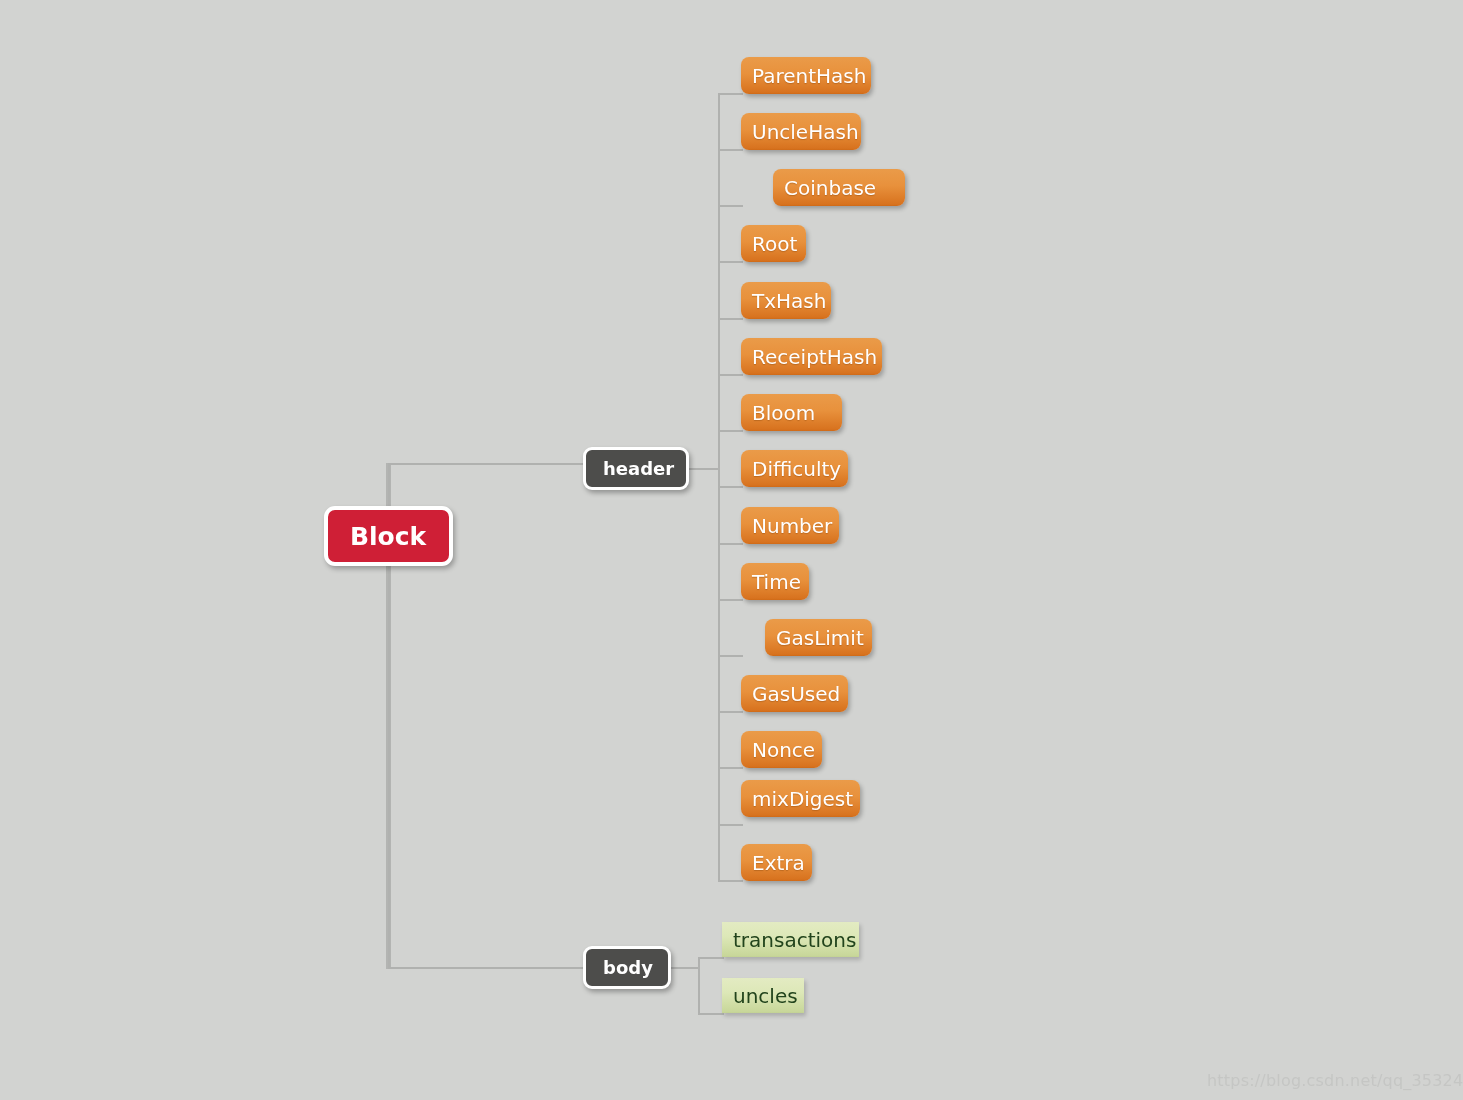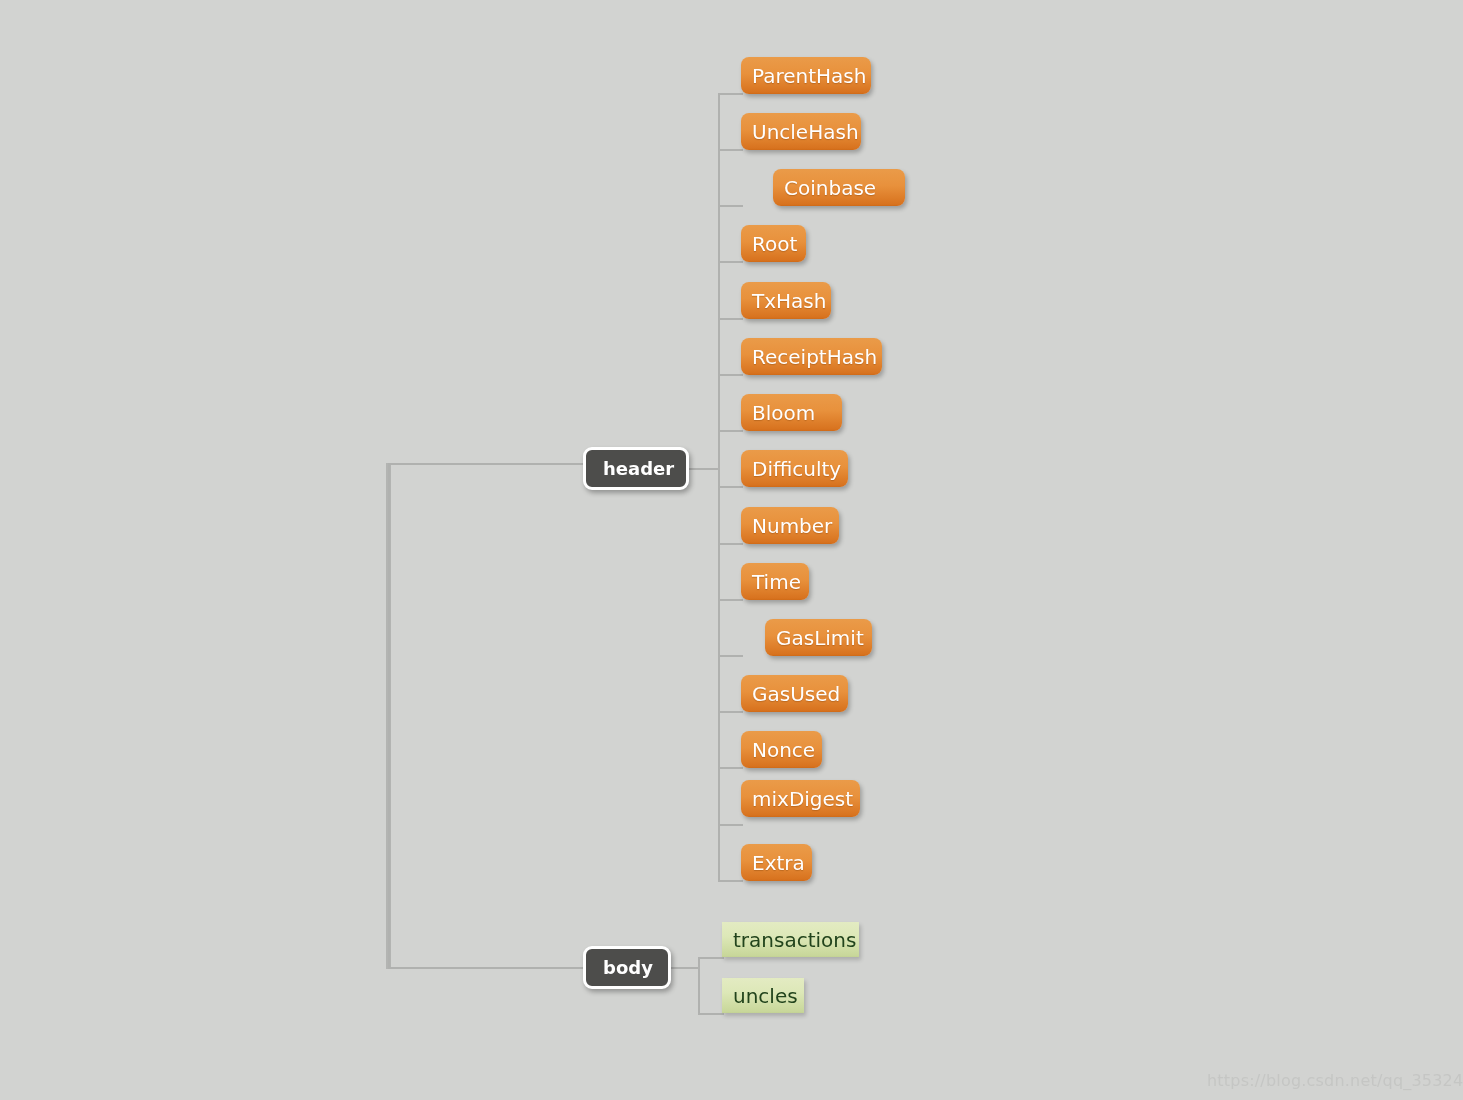--- a/index.html
+++ b/index.html
@@ -127,20 +127,23 @@
   <div class="conn h" style="left:718px; top:711px; width:25px;"></div>
   <div class="conn h" style="left:718px; top:767px; width:25px;"></div>
   <div class="conn h" style="left:718px; top:824px; width:25px;"></div>
   <div class="conn h" style="left:718px; top:880px; width:25px;"></div>
 
   <div class="conn h" style="left:671px; top:967px; width:29px;"></div>
   <div class="conn v" style="left:698px; top:957px; height:57px;"></div>
   <div class="conn h" style="left:698px; top:957px; width:26px;"></div>
   <div class="conn h" style="left:698px; top:1013px; width:26px;"></div>
 
+  <div class="node node-root" style="left:324px; top:506px; width:129px; height:60px;">
+    <span>Block</span>
+  </div>
 
   <div class="node node-branch" style="left:583px; top:447px; width:106px; height:43px;">
     <span>header</span>
   </div>
 
   <div class="node node-branch" style="left:583px; top:946px; width:88px; height:43px;">
     <span>body</span>
   </div>
 
   <div class="node node-leaf" style="left:741px; top:57px; width:130px; height:37px;">

